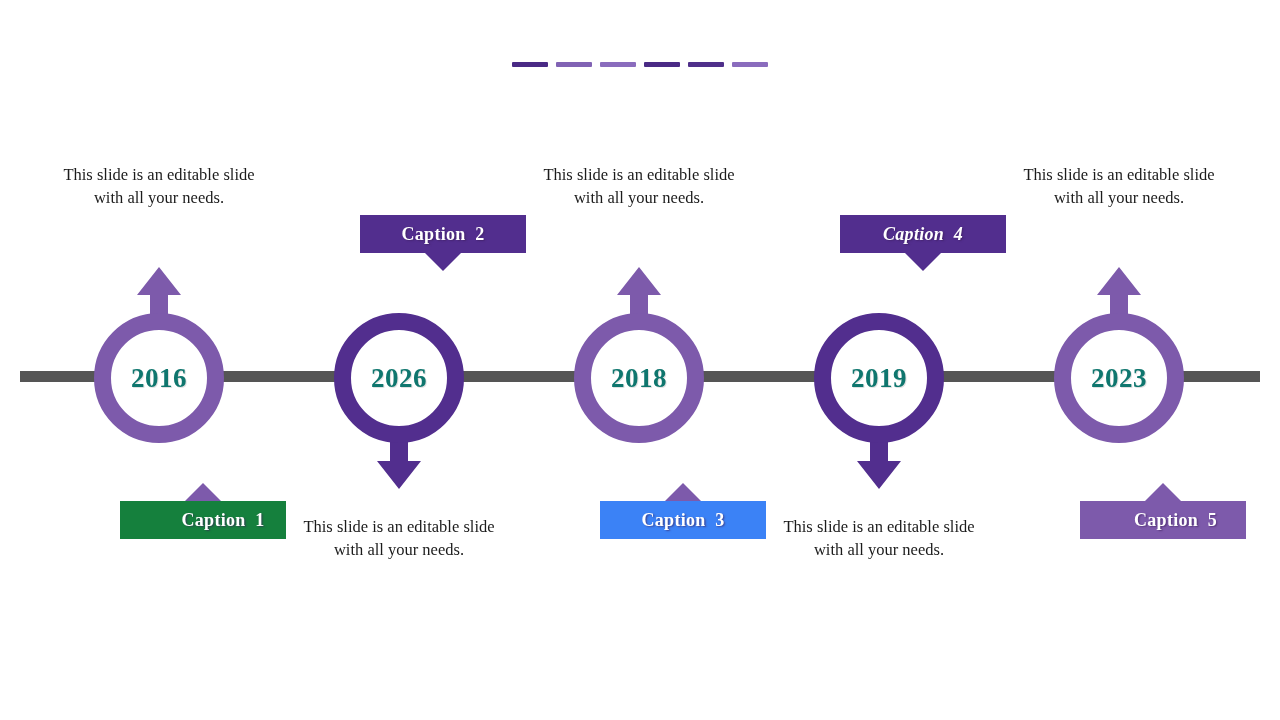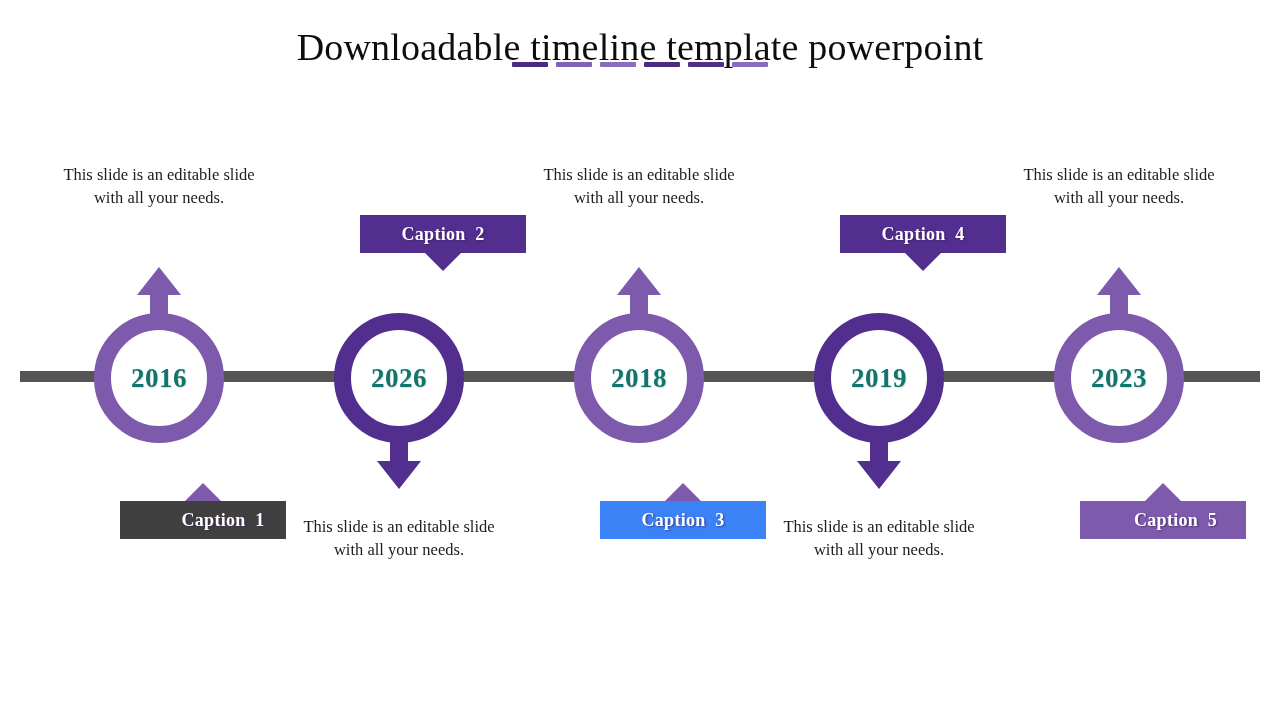--- a/index.html
+++ b/index.html
@@ -155,44 +155,41 @@
     font-size: 16.5px;
     line-height: 1.42;
     color: #1b1b1b;
   }
 </style>
 </head>
 <body>
 
 <div id="slide" style="background: rgb(255, 255, 255);">
 
-  <div id="title-block">
-    <div id="page-title">Downloadable timeline template powerpoint</div>
-  </div>
   <div id="title-dashes">
       <div class="dash" style="background: rgb(74, 42, 133);"></div>
       <div class="dash" style="background: rgb(129, 99, 180);"></div>
       <div class="dash" style="background: rgb(138, 108, 189);"></div>
       <div class="dash" style="background: rgb(74, 42, 133);"></div>
       <div class="dash" style="background: rgb(79, 47, 138);"></div>
       <div class="dash" style="background: rgb(138, 108, 189);"></div>
     </div>
 
   <div id="timeline-axis" style="background: rgb(85, 85, 85);"></div>
 
   <div id="nodes-layer">
       <div class="node" style="left: 91px;">
         <div class="arrow up"><svg viewBox="0 0 46 74" width="46" height="74" xmlns="http://www.w3.org/2000/svg">
             <path d="M23,2 L45,30 L32,30 L32,74 L14,74 L14,30 L1,30 Z" fill="#7d5aab"></path>
           </svg></div>
         <div class="ring" style="border-color: rgb(125, 90, 171);">
           <div class="year">2016</div>
         </div>
       </div>
-      <div class="caption-box" style="background: #404040; left: 76px; top: 501px; padding-left: 40px;">
+      <div class="caption-box" style="background: #15803d; left: 76px; top: 501px; padding-left: 40px;">
         <div class="caption-tail up" style="border-bottom: 18px solid rgb(125, 90, 171);"></div>
         <span class="caption-label">Caption  1</span>
       </div>
       <div class="desc" style="left: 59px; top: 163px; color: rgb(27, 27, 27);">This slide is an editable slide with all your needs.</div>
       <div class="node" style="left: 331px;">
         <div class="arrow down"><svg viewBox="0 0 46 74" width="46" height="74" xmlns="http://www.w3.org/2000/svg">
             <path d="M23,72 L45,44 L32,44 L32,0 L14,0 L14,44 L1,44 Z" fill="#522e8e"></path>
           </svg></div>
         <div class="ring" style="border-color: rgb(82, 46, 142);">
           <div class="year">2026</div>
@@ -217,21 +214,21 @@
       </div>
       <div class="desc" style="left: 539px; top: 163px; color: rgb(27, 27, 27);">This slide is an editable slide with all your needs.</div>
       <div class="node" style="left: 811px;">
         <div class="arrow down"><svg viewBox="0 0 46 74" width="46" height="74" xmlns="http://www.w3.org/2000/svg">
             <path d="M23,72 L45,44 L32,44 L32,0 L14,0 L14,44 L1,44 Z" fill="#522e8e"></path>
           </svg></div>
         <div class="ring" style="border-color: rgb(82, 46, 142);">
           <div class="year">2019</div>
         </div>
       </div>
-      <div class="caption-box" style="background: rgb(82, 46, 142); left: 796px; top: 215px;">
+      <div class="caption-box" style="background: rgb(82, 46, 142); left: 796px; top: 215px; font-style: italic;">
         <div class="caption-tail down" style="border-top: 18px solid rgb(82, 46, 142);"></div>
         <span class="caption-label">Caption  4</span>
       </div>
       <div class="desc" style="left: 779px; top: 515px; color: rgb(27, 27, 27);">This slide is an editable slide with all your needs.</div>
       <div class="node" style="left: 1051px;">
         <div class="arrow up"><svg viewBox="0 0 46 74" width="46" height="74" xmlns="http://www.w3.org/2000/svg">
             <path d="M23,2 L45,30 L32,30 L32,74 L14,74 L14,30 L1,30 Z" fill="#7d5aab"></path>
           </svg></div>
         <div class="ring" style="border-color: rgb(125, 90, 171);">
           <div class="year">2023</div>

